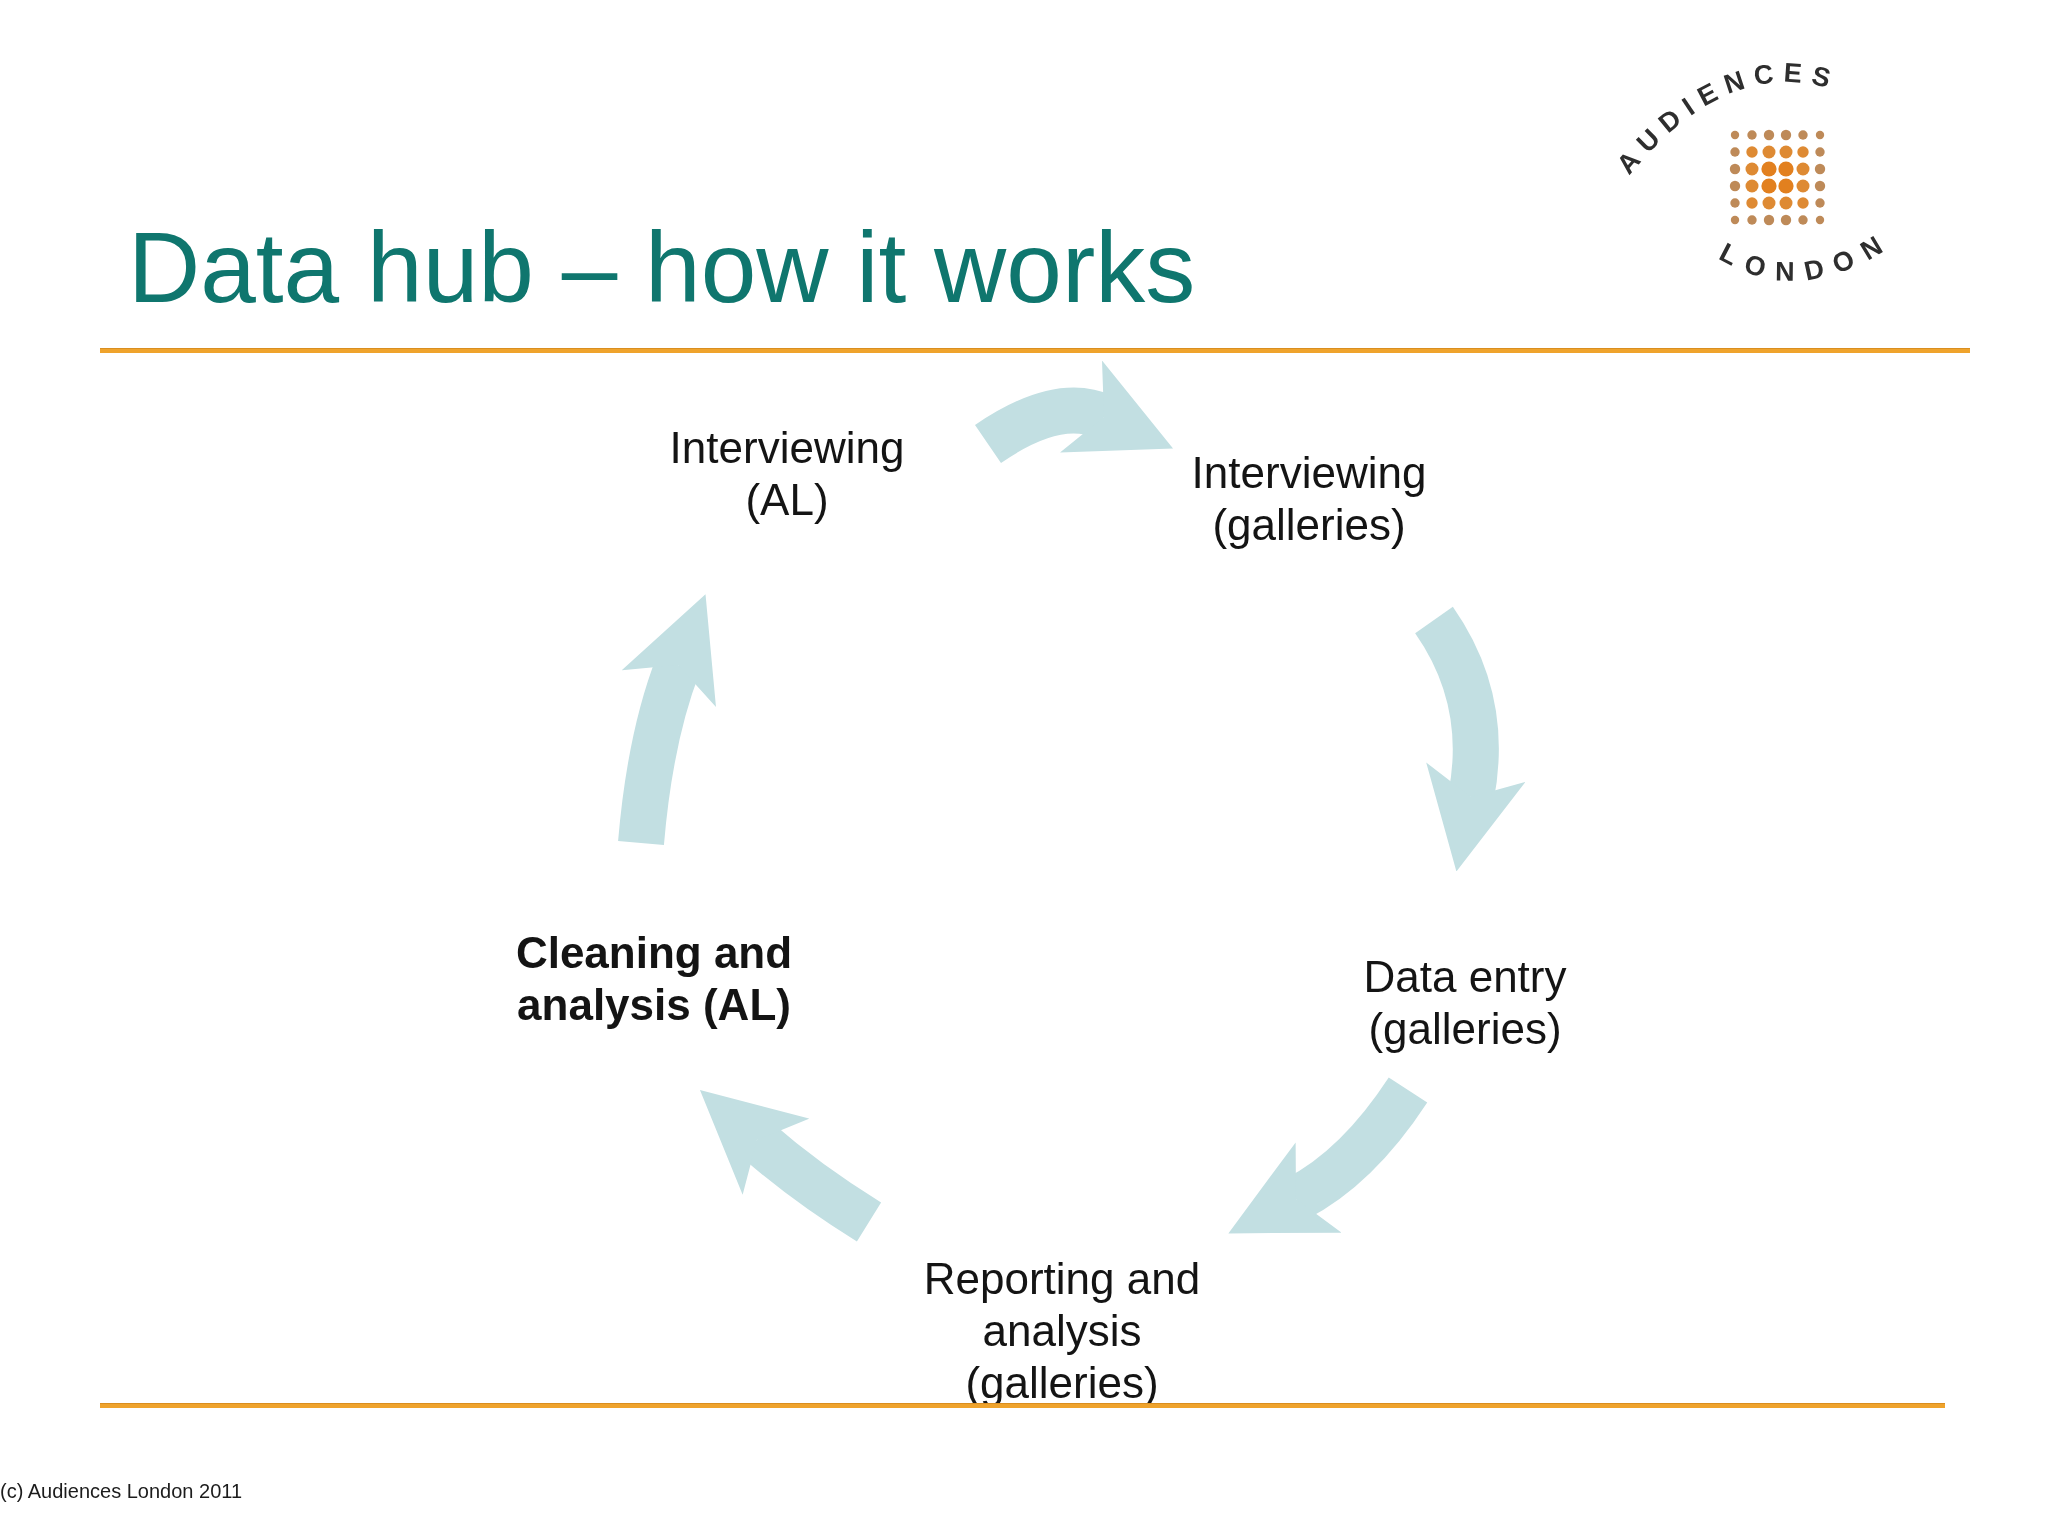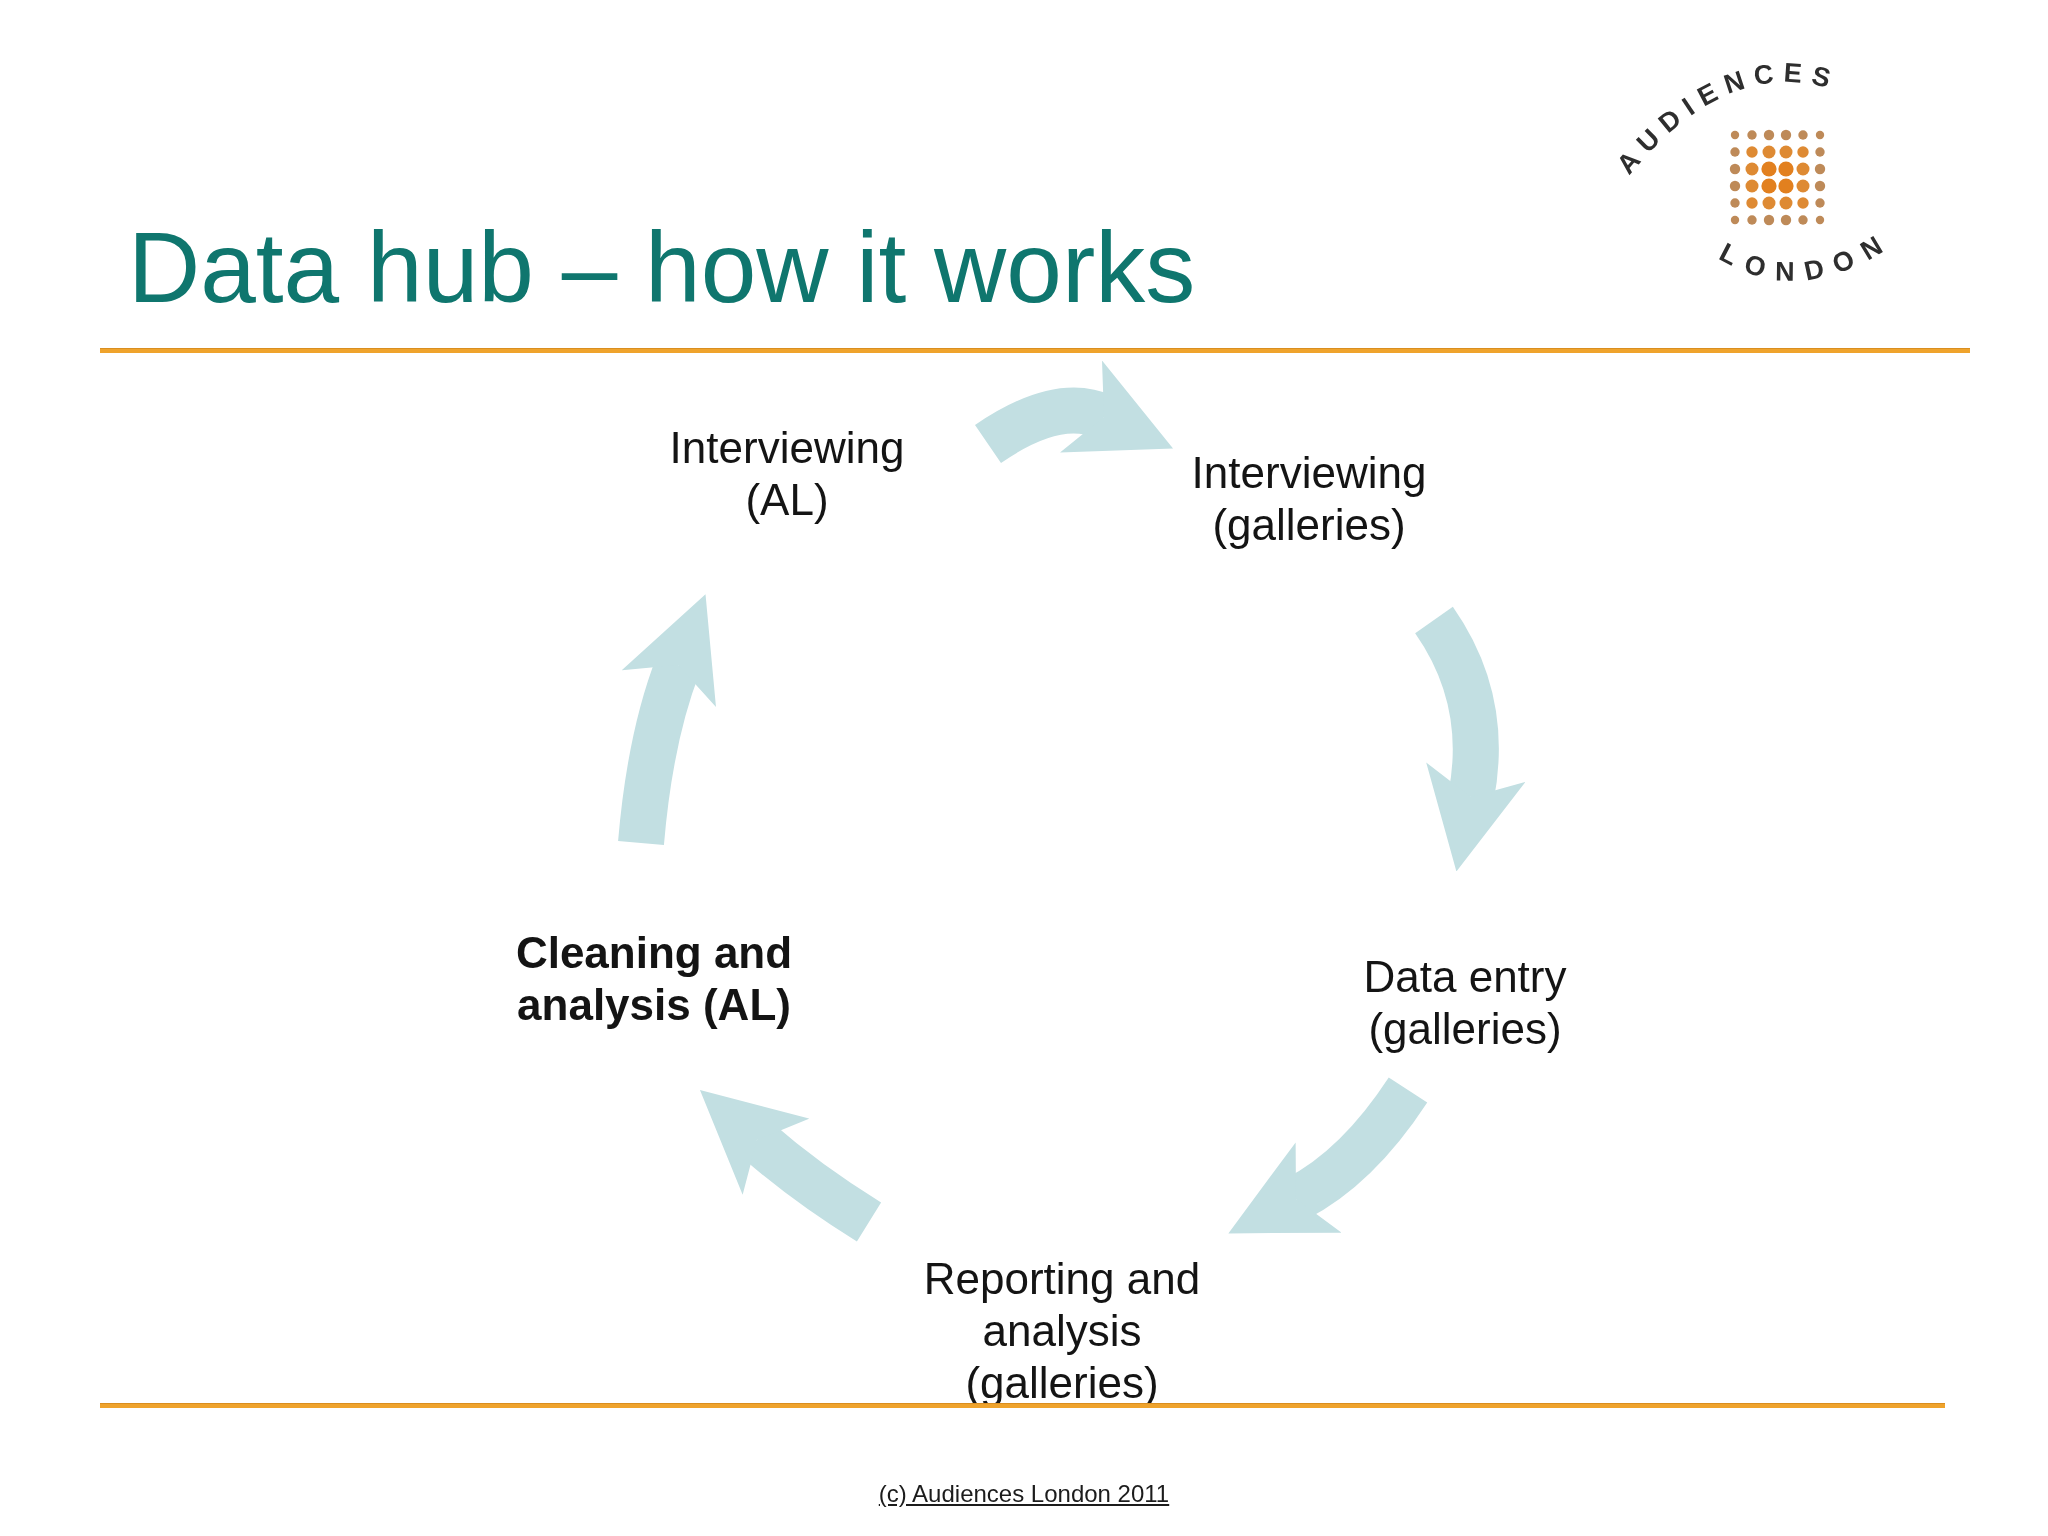--- a/index.html
+++ b/index.html
@@ -24,22 +24,22 @@
   .node{
     position:absolute;width:440px;text-align:center;
     font-size:44px;line-height:52px;color:#141414;
   }
   .node-benchmarking{left:567px;top:422px;}
   .node-interviewing{left:1089px;top:447px;}
   .node-data-entry{left:1245px;top:951px;text-align:center;}
   .node-reporting{left:842px;top:1209px;margin-top:44px;}
   .node-cleaning{left:434px;top:927px;font-weight:bold;}
   .footer{
-    position:absolute;left:0;top:1480px;width:2048px;text-align:center;
-    font-size:24px;color:#1c1c1c;text-decoration:underline;
+    position:absolute;left:0;top:1480px;width:2048px;
+    font-size:20px;color:#1c1c1c;
   }
   .logo-svg{position:absolute;left:1580px;top:20px;width:400px;height:300px;overflow:visible;}
   .logo-arc-text{
     font-family:"Liberation Sans",sans-serif;
     font-size:27px;font-weight:600;fill:#2e2e2e;
   }
   .logo-arc-text.top{letter-spacing:9px;}
   .logo-arc-text.bottom{letter-spacing:12px;}
 </style>
 </head>

